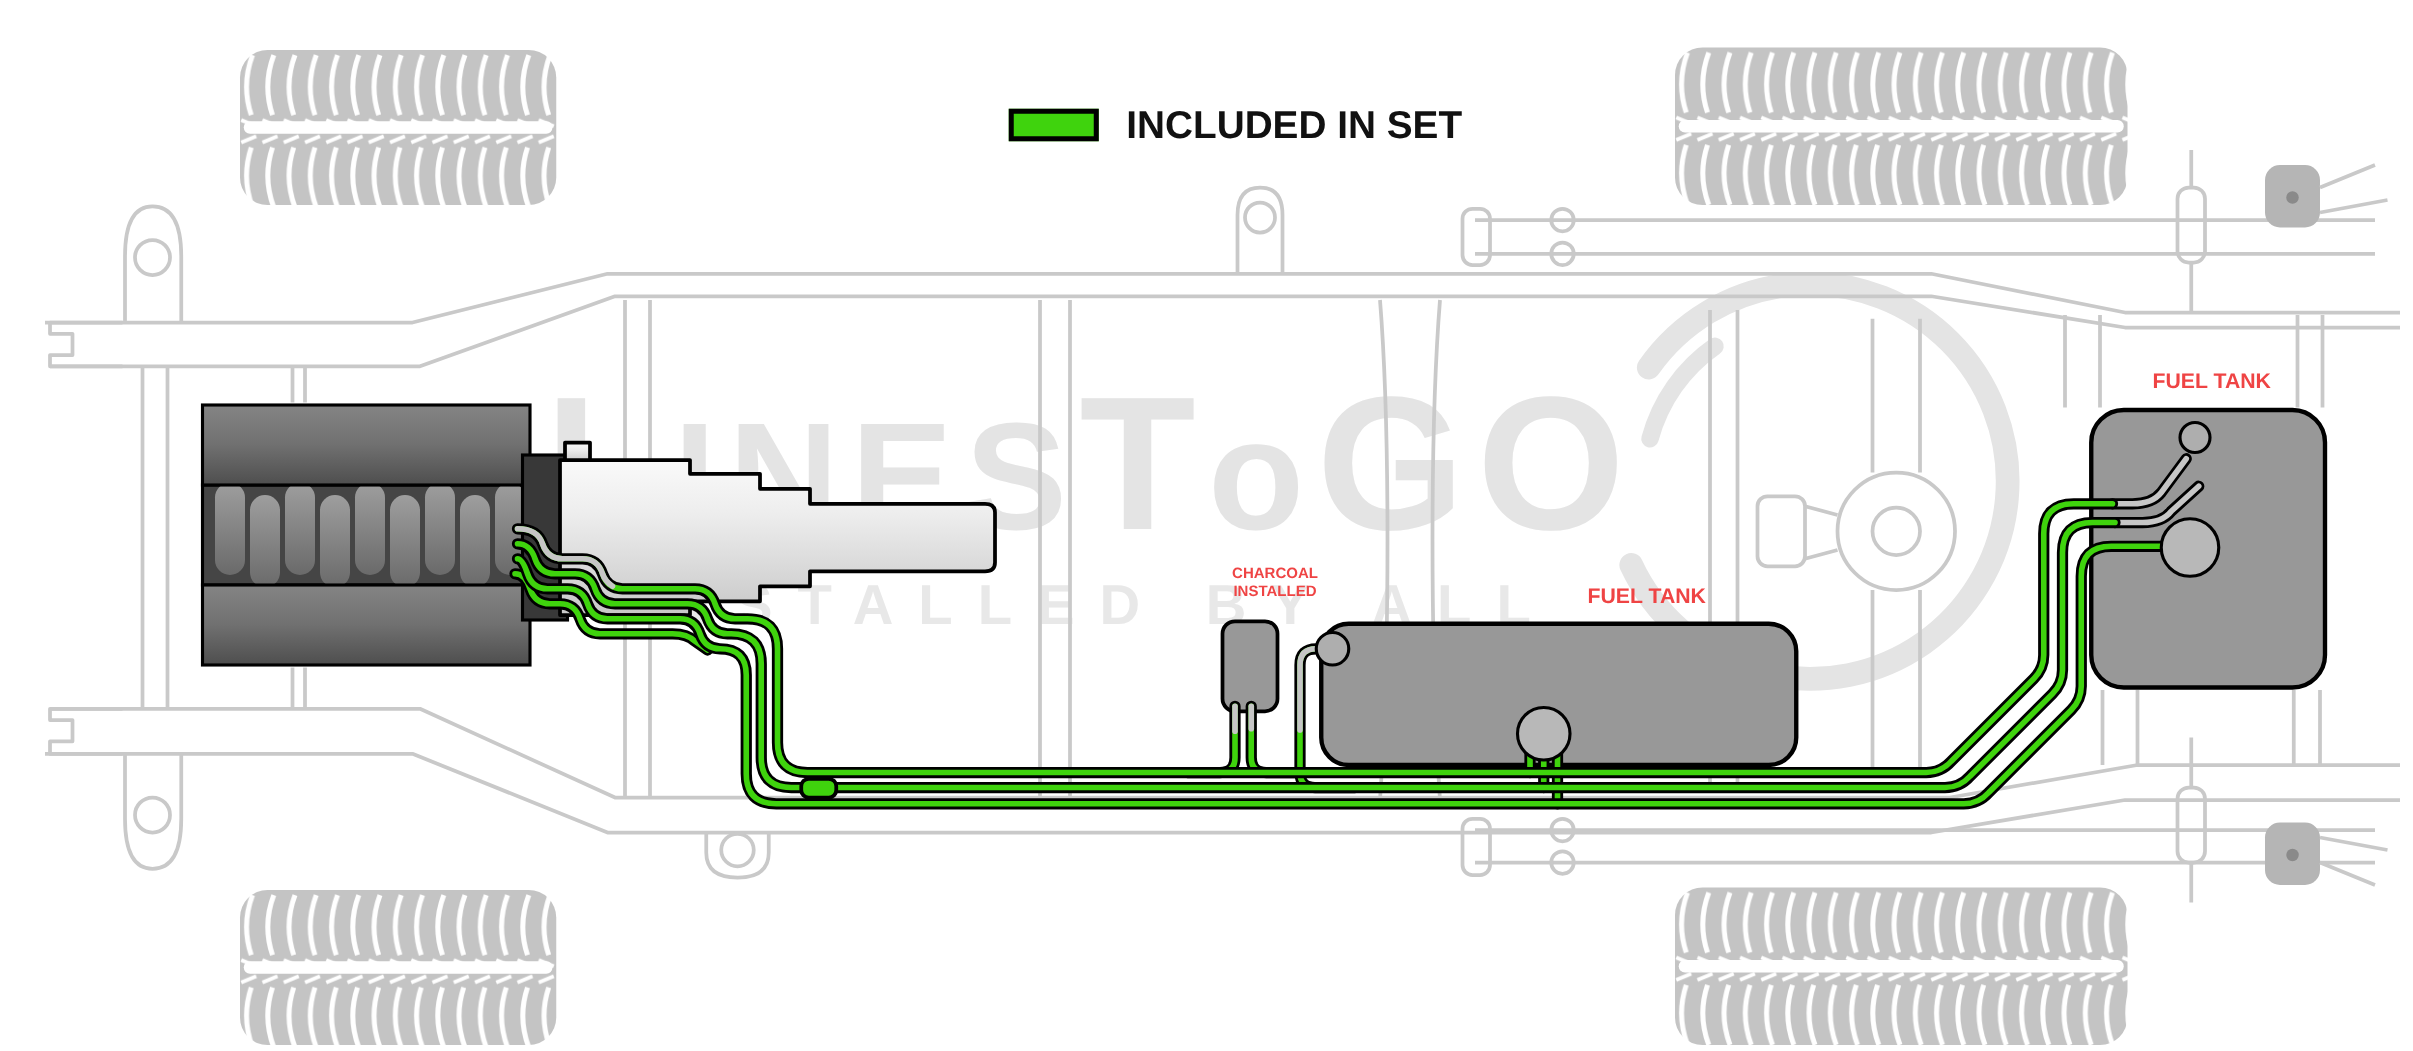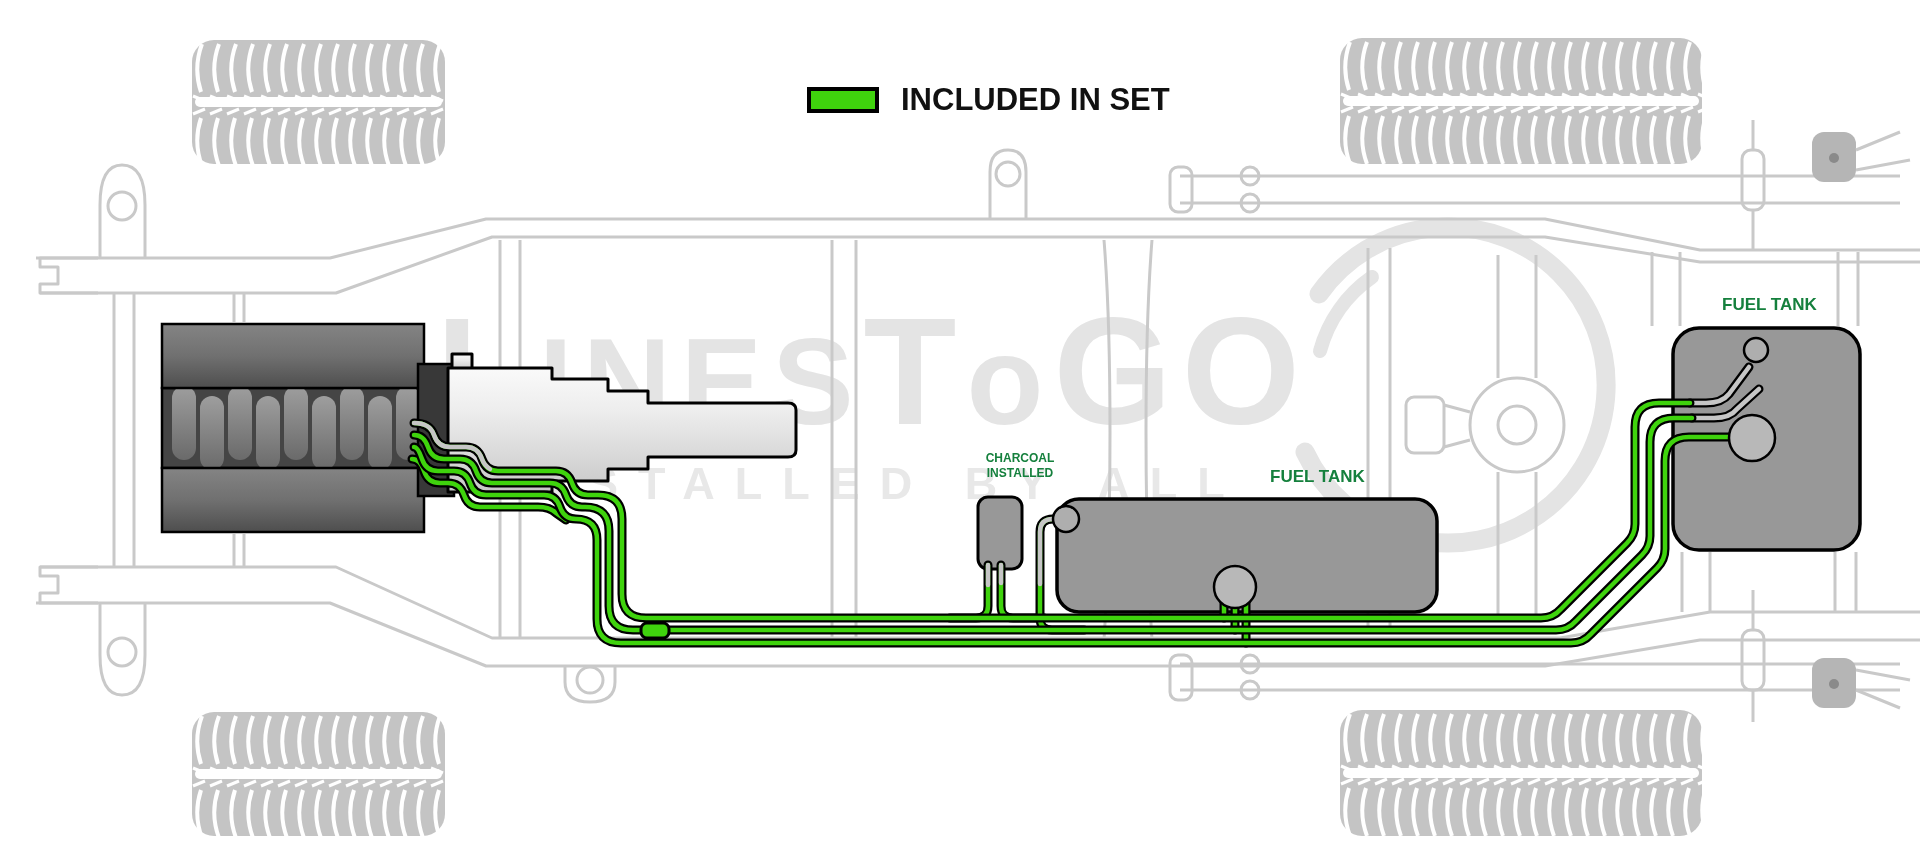--- a/index.html
+++ b/index.html
@@ -16,21 +16,21 @@
               font-size:45px;letter-spacing:20px;white-space:nowrap;line-height:1;}
   
   #gfx{left:0;top:0;z-index:1;}
   
   #legend{left:783px;top:82px;z-index:2;display:flex;align-items:center;padding-left:24px;}
   #legend .swatch{display:inline-block;width:64px;height:18px;background:#3FD30D;
                   border:4px solid #000;}
   #legend .lab{margin-left:22px;font-size:31px;font-weight:bold;color:#111;
                letter-spacing:0px;white-space:nowrap;}
   
-  .complabel{z-index:2;color:#15803d;font-weight:bold;white-space:nowrap;}
+  .complabel{z-index:2;color:#ef4444;font-weight:bold;white-space:nowrap;}
   #lbl-canister{left:950px;top:451px;width:140px;text-align:center;
                 font-size:12px;line-height:15px;}
   #lbl-tank-mid{left:1270px;top:467px;font-size:17px;}
   #lbl-tank-rear{left:1722px;top:295px;font-size:17px;}
 </style>
 </head>
 <body>
 
 <div class="abs" id="wm-brand">
   <span class="big">L</span><span class="small">INES</span><span class="big">T</span><span class="lower">o</span><span class="big">GO</span>

